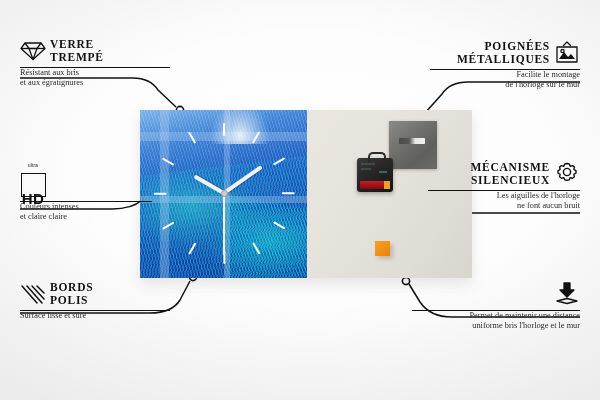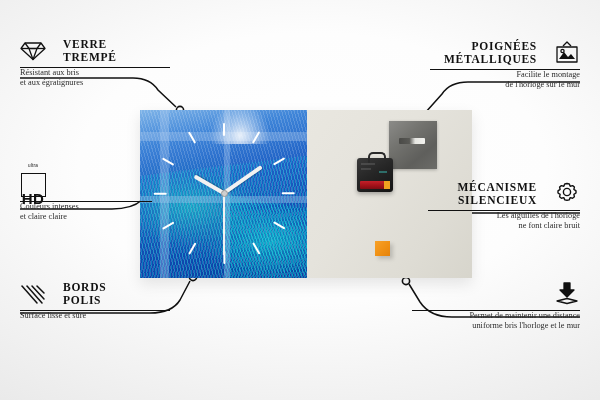--- a/index.html
+++ b/index.html
@@ -181,21 +181,21 @@
     box-shadow: 3px 3px 4px rgba(0,0,0,0.16);
   }
 
   
   .feature {
     position: absolute;
   }
   .feat-head {
     display: flex;
     align-items: center;
-    gap: 17px;
+    gap: 4px;
   }
   .feat-head.right {
     flex-direction: row;
     justify-content: flex-end;
   }
   .feat-title {
     font-family: "Liberation Serif", serif;
     font-weight: bold;
     font-size: 11.5px;
     line-height: 13px;
@@ -393,36 +393,36 @@
             <circle cx="8.5" cy="10" r="1.6"></circle>
           </g>
         </svg>
       </span>
     </div>
     <div style="border-top:1.4px solid #111; width:150px; margin-top:3px; margin-left:auto;"></div>
     <div class="feat-sub ta-right">Facilite le montage
 de l'horloge sur le mur</div>
   </div>
 
-  <div class="feature" style="left:428px; top:181px; width:152px;">
+  <div class="feature" style="left:428px; top:161px; width:152px;">
     <div class="feat-head right">
       <span class="feat-title ta-right">MÉCANISME
 SILENCIEUX</span>
       <span class="icon-box">
         <svg width="26" height="26" viewBox="0 0 26 26">
           <g fill="none" stroke="#111" stroke-width="1.4">
             <path d="M13,2.5 L15.2,2.9 L16.2,5.2 L18.6,4.6 L20.4,6 L19.9,8.4 L22,9.8 L22,12 L19.9,13.4 L20.4,15.8 L18.6,17.2 L16.2,16.6 L15.2,18.9 L13,19.3 L10.8,18.9 L9.8,16.6 L7.4,17.2 L5.6,15.8 L6.1,13.4 L4,12 L4,9.8 L6.1,8.4 L5.6,6 L7.4,4.6 L9.8,5.2 L10.8,2.9 Z" stroke-linejoin="round"></path>
             <circle cx="13" cy="11" r="3.6"></circle>
           </g>
         </svg>
       </span>
     </div>
     <div style="border-top:1.4px solid #111; width:152px; margin-top:3px; margin-left:auto;"></div>
     <div class="feat-sub ta-right">Les aiguilles de l'horloge
-ne font claire bruit</div>
+ne font aucun bruit</div>
   </div>
 
   <div class="feature" style="left:412px; top:281px; width:168px;">
     <div class="feat-head right">
       <span class="icon-box">
         <svg width="26" height="24" viewBox="0 0 26 24">
           <g fill="none" stroke="#111" stroke-width="1.3" stroke-linejoin="round">
             <path d="M10,1 L16,1 L16,8 L20,8 L13,15 L6,8 L10,8 Z" fill="#111"></path>
             <path d="M13,16.5 L23,19 L13,21.5 L3,19 Z"></path>
           </g>

